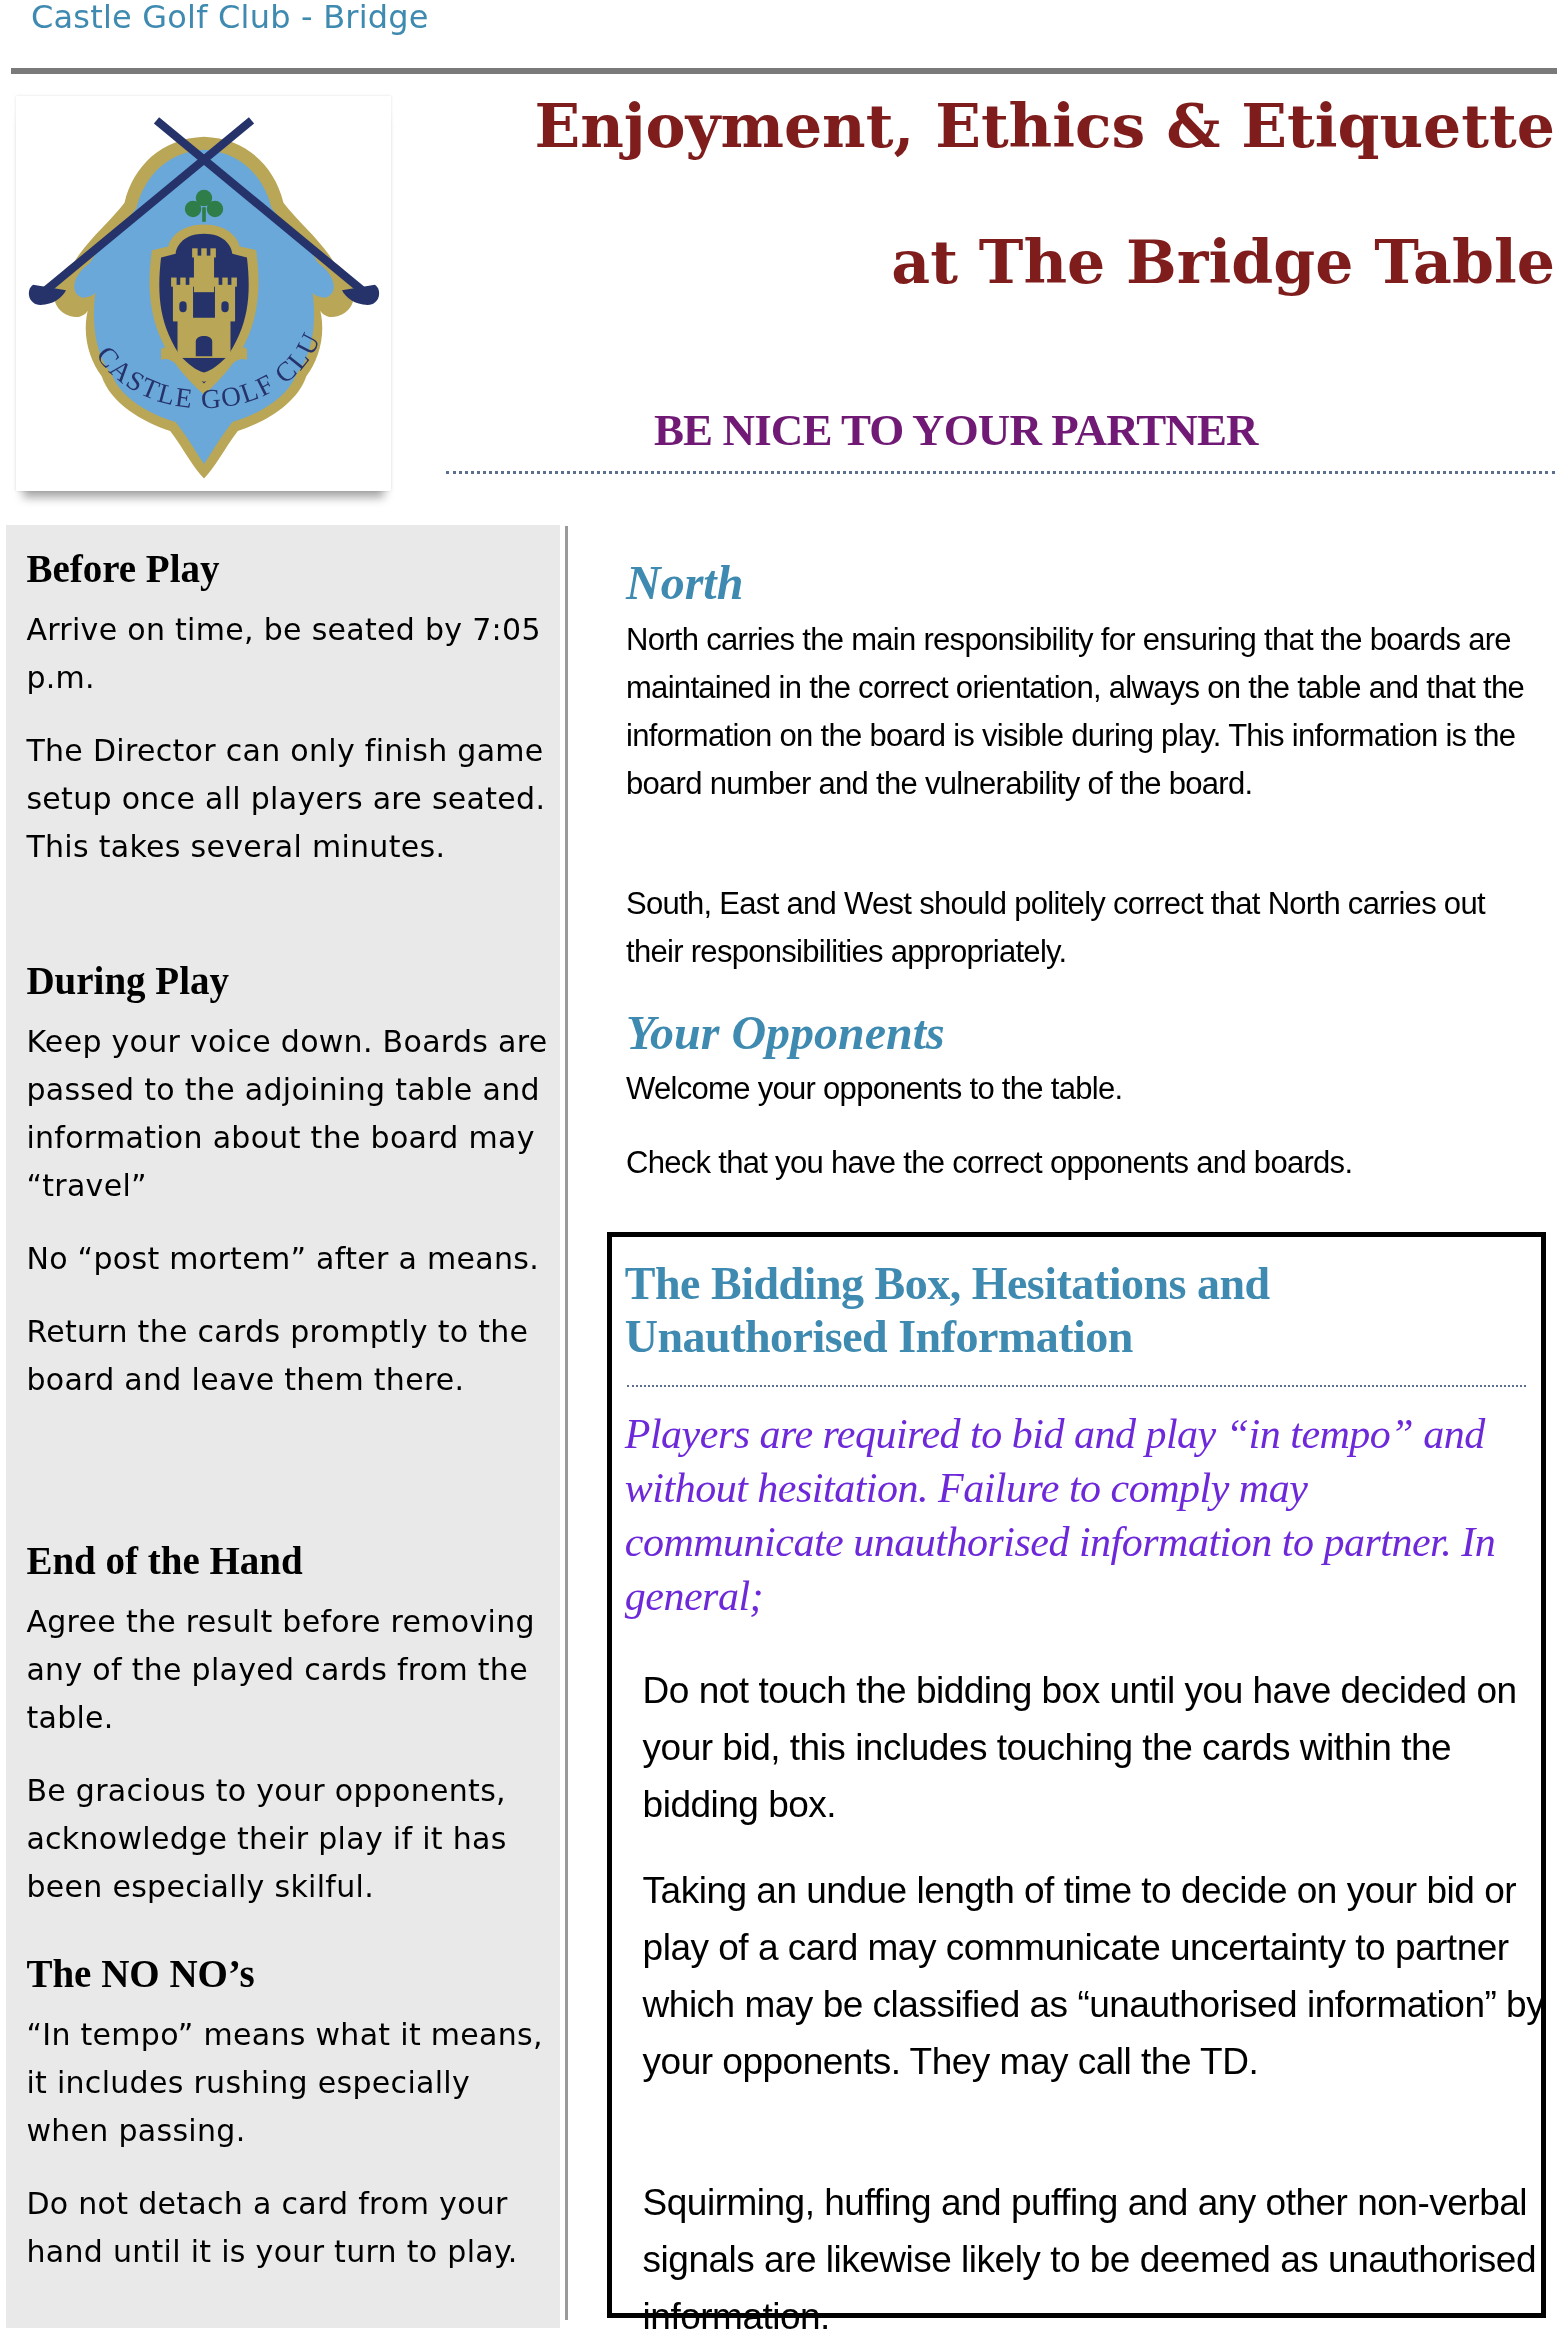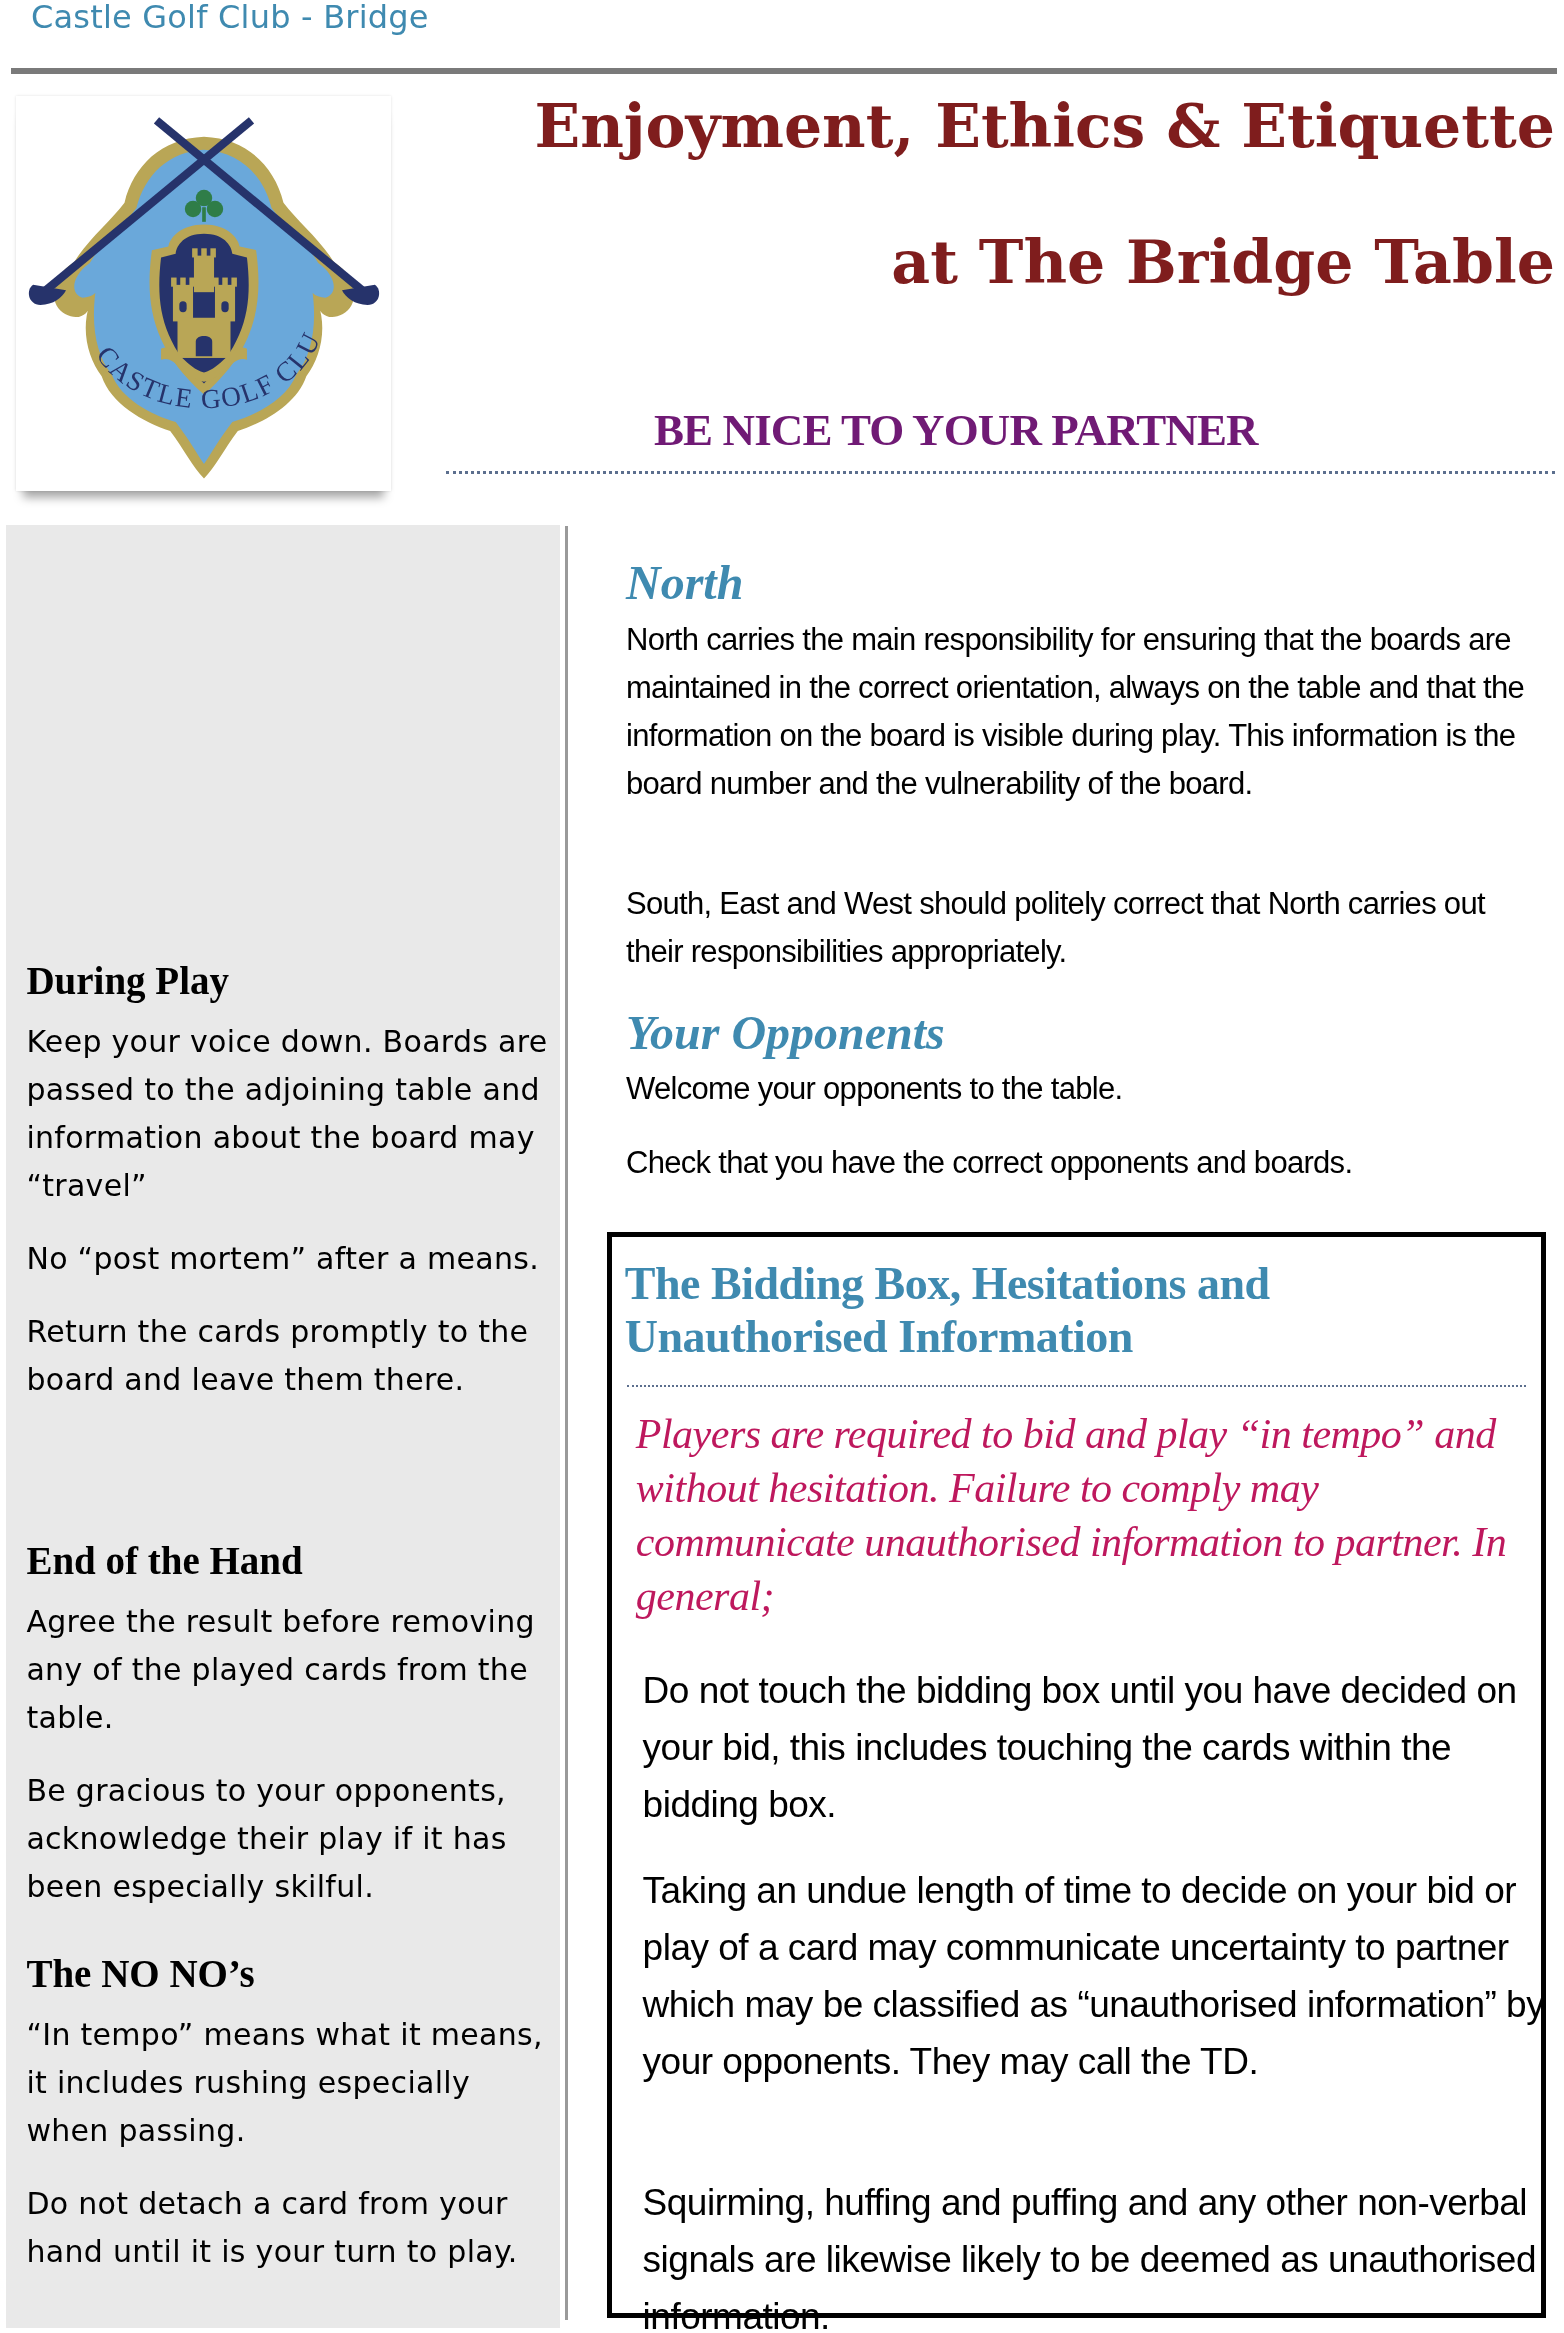--- a/index.html
+++ b/index.html
@@ -28,21 +28,21 @@
   .rh { position:absolute; left:626px; font-family:"Liberation Serif", serif; font-style:italic; font-weight:bold;
         font-size:48px; color:#3f8ab0; line-height:51px; }
   .rt { position:absolute; left:626px; width:914px; font-family:"Liberation Sans", sans-serif;
         font-size:31px; line-height:48px; letter-spacing:-0.7px; margin:0; }
 
   #ui-box { left:607px; top:1232px; width:929px; height:1076px; border:5.5px solid #000; background:#fff; }
   #box-title { position:absolute; left:12.8px; top:20px; width:895px; font-family:"Liberation Serif", serif; font-weight:bold;
                font-size:46px; line-height:53px; color:#3f8ab0; letter-spacing:-0.5px; }
   #box-rule { position:absolute; left:14.6px; top:148px; width:899px; border-top:2.7px dotted #5c6f8e; }
   #box-intro { position:absolute; left:12.8px; top:170px; width:905px; font-family:"Liberation Serif", serif; font-style:italic;
-               font-size:42px; line-height:54px; color:#be185d; letter-spacing:-0.5px;margin-left:11px; }
+               font-size:42px; line-height:54px; color:#6d28d9; letter-spacing:-0.5px; }
   .bt { position:absolute; left:14.6px; width:905px; font-family:"Liberation Sans", sans-serif; font-size:37px;
         line-height:57px; letter-spacing:-0.5px; margin:16px; }
 </style>
 </head>
 <body>
 
 <div id="site-title" class="abs">Castle Golf Club - Bridge</div>
 <div id="top-rule" class="abs"></div>
 
 <div id="logo-frame" class="abs">
@@ -99,20 +99,25 @@
     </text>
   </svg>
 </div>
 
 <div id="title-1" class="abs title">Enjoyment, Ethics &amp; Etiquette</div>
 <div id="title-2" class="abs title">at The Bridge Table</div>
 <div id="tagline" class="abs">BE NICE TO YOUR PARTNER</div>
 <div id="dotted-rule" class="abs"></div>
 
 <div id="left-panel" class="abs">
+  <div class="lp" style="top:20px;">
+    <h2 class="lh">Before Play</h2>
+    <p class="lt" style="margin-top:12.8px;">Arrive on time, be seated by 7:05 p.m.</p>
+    <p class="lt" style="margin-top:25px;">The Director can only finish game setup once all players are seated.  This takes several minutes.</p>
+  </div>
   <div class="lp" style="top:432px;">
     <h2 class="lh">During Play</h2>
     <p class="lt" style="margin-top:12.8px;">Keep your voice down.  Boards are passed to the adjoining table and information about the board may “travel”</p>
     <p class="lt" style="margin-top:25px;">No “post mortem” after a means.</p>
     <p class="lt" style="margin-top:25px;">Return the cards promptly to the board and leave them there.</p>
   </div>
   <div class="lp" style="top:1012px;">
     <h2 class="lh">End of the Hand</h2>
     <p class="lt" style="margin-top:12.8px;">Agree the result before removing any of the played cards from the table.</p>
     <p class="lt" style="margin-top:25px;">Be gracious to your opponents, acknowledge their play if it has been especially skilful.</p>

